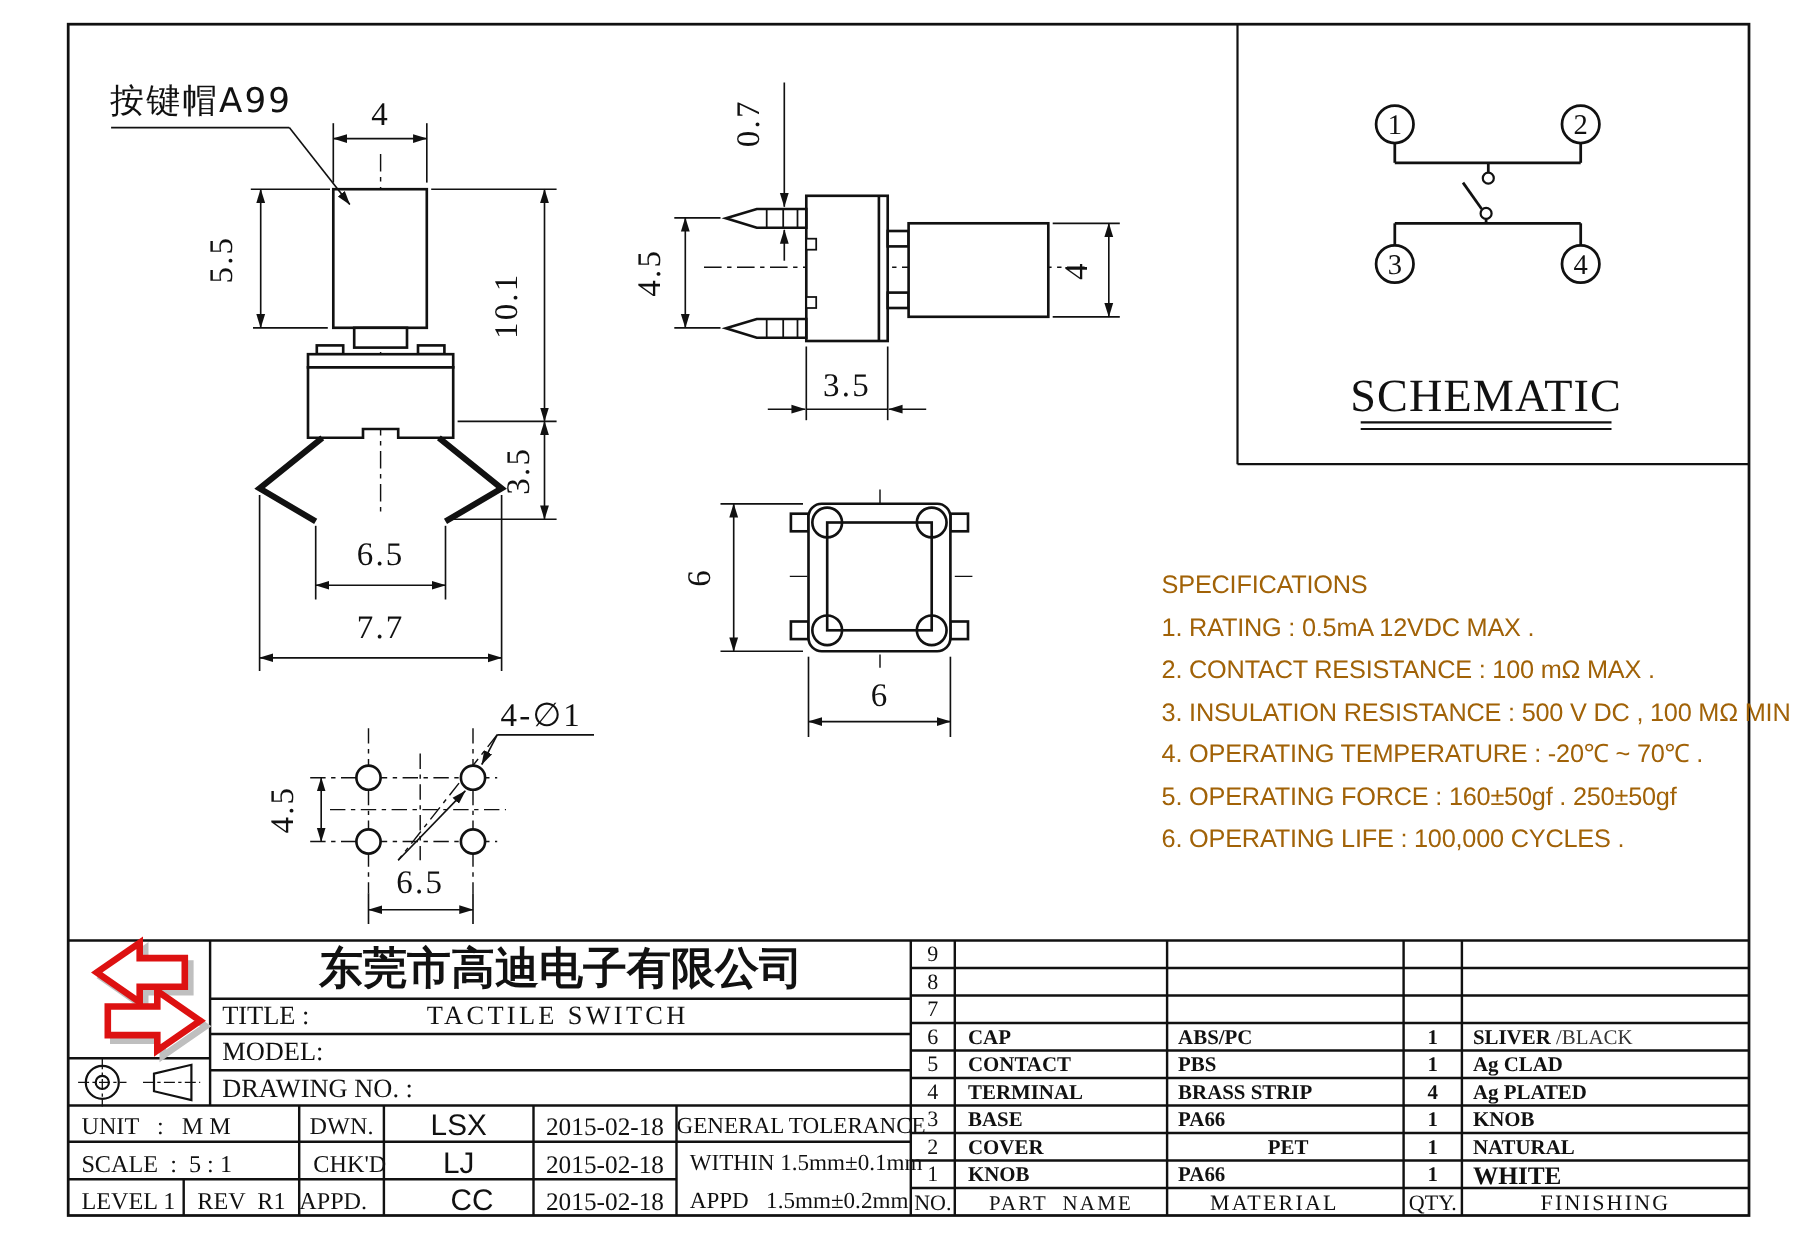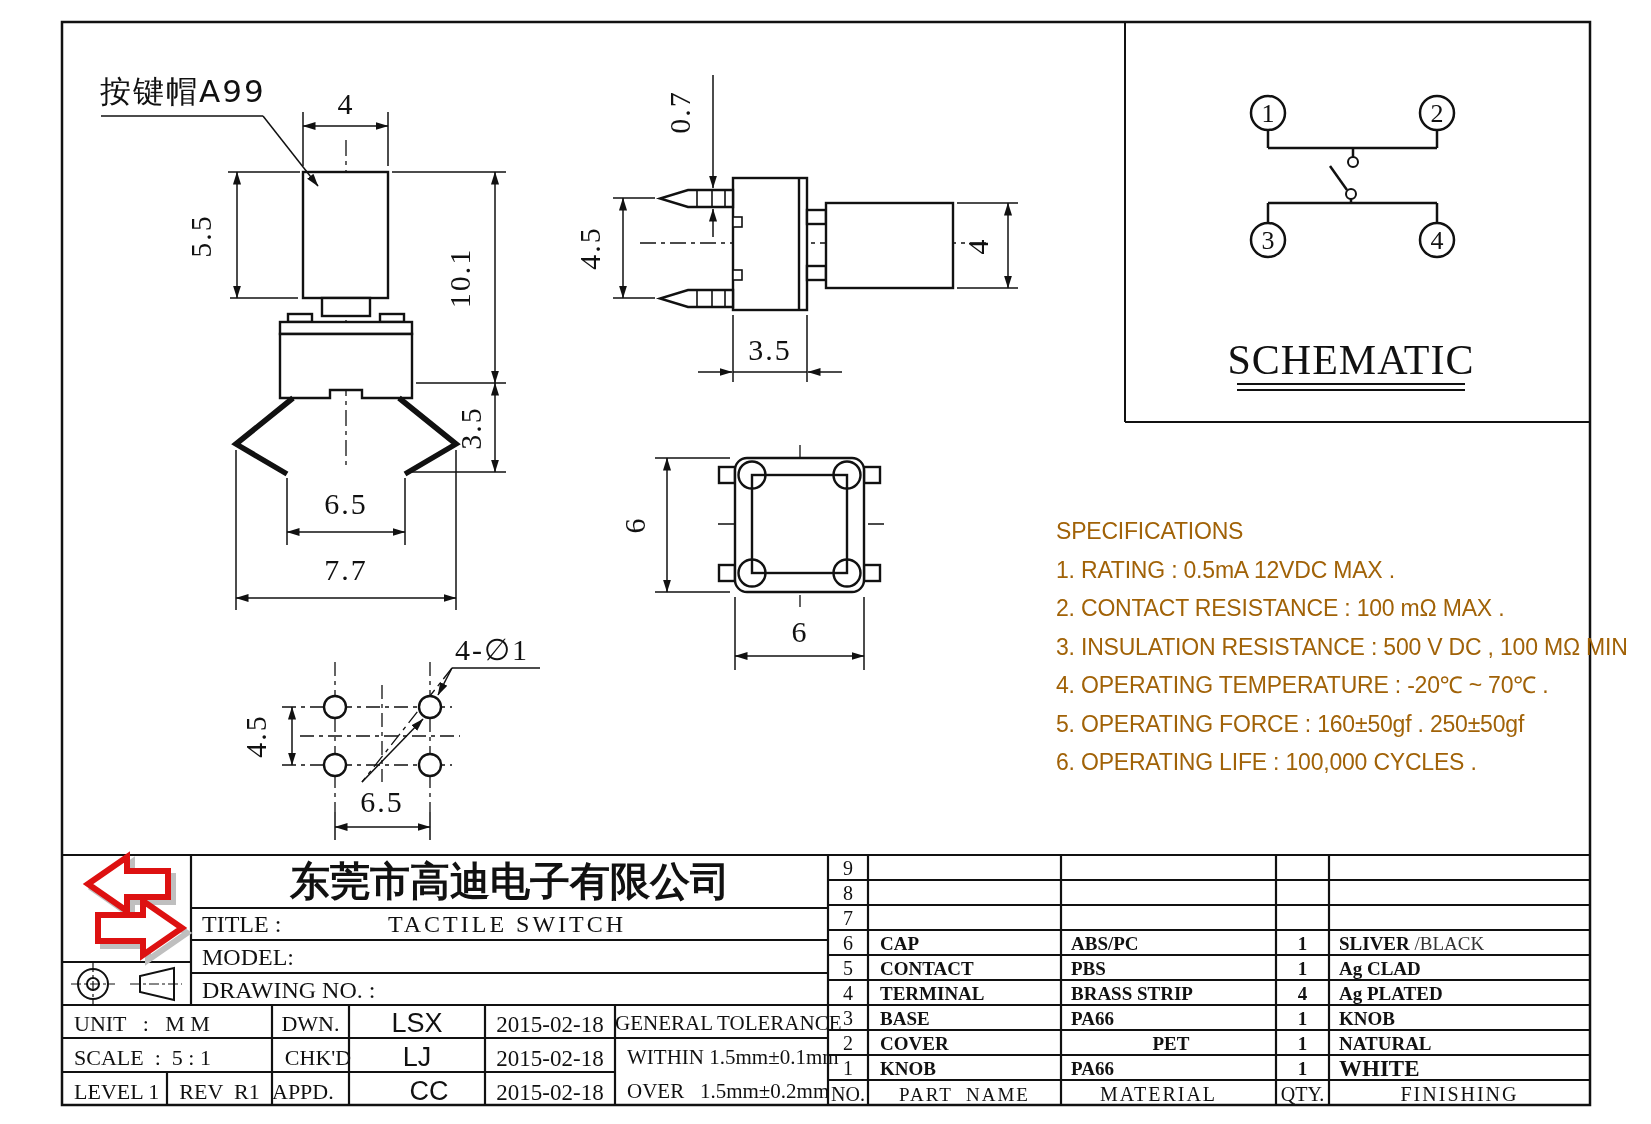--- a/index.html
+++ b/index.html
@@ -293,21 +293,21 @@
 <div class="t serif c" style="left:272px;top:1046px;width:92px;font-size:22px;">CHK'D</div>
 <div class="t sans c" style="left:349px;top:1043px;width:136px;font-size:27px;">LJ</div>
 <div class="t serif c" style="left:485px;top:1046px;width:130px;font-size:23px;">2015-02-18</div>
 <div class="t serif" style="left:627px;top:1046px;font-size:21px;">WITHIN 1.5mm±0.1mm</div>
 
 <div class="t serif" style="left:74px;top:1080px;font-size:22px;">LEVEL 1</div>
 <div class="t serif c" style="left:167px;top:1080px;width:105px;font-size:22px;">REV  R1</div>
 <div class="t serif c" style="left:272px;top:1080px;width:58px;font-size:22px;">APPD.</div>
 <div class="t sans c" style="left:349px;top:1077px;width:136px;font-size:27px;margin-left:12px;">CC</div>
 <div class="t serif c" style="left:485px;top:1080px;width:130px;font-size:23px;">2015-02-18</div>
-<div class="t serif" style="left:627px;top:1080px;font-size:21px;">OVER   1.5mm±0.2mm</div>
+<div class="t serif" style="left:627px;top:1080px;font-size:21px;">APPD   1.5mm±0.2mm</div>
 
 <div class="cell serif c" style="left:828px;top:857px;width:40px;font-size:20px;">9</div>
 
 <div class="cell serif c" style="left:828px;top:882px;width:40px;font-size:20px;">8</div>
 
 <div class="cell serif c" style="left:828px;top:907px;width:40px;font-size:20px;">7</div>
 
 <div class="cell serif c" style="left:828px;top:932px;width:40px;font-size:20px;">6</div>
 <div class="cell serif b" style="left:880px;top:932px;width:178px;font-size:19px;">CAP</div>
 <div class="cell serif b" style="left:1071px;top:932px;width:200px;font-size:19px;">ABS/PC</div>

